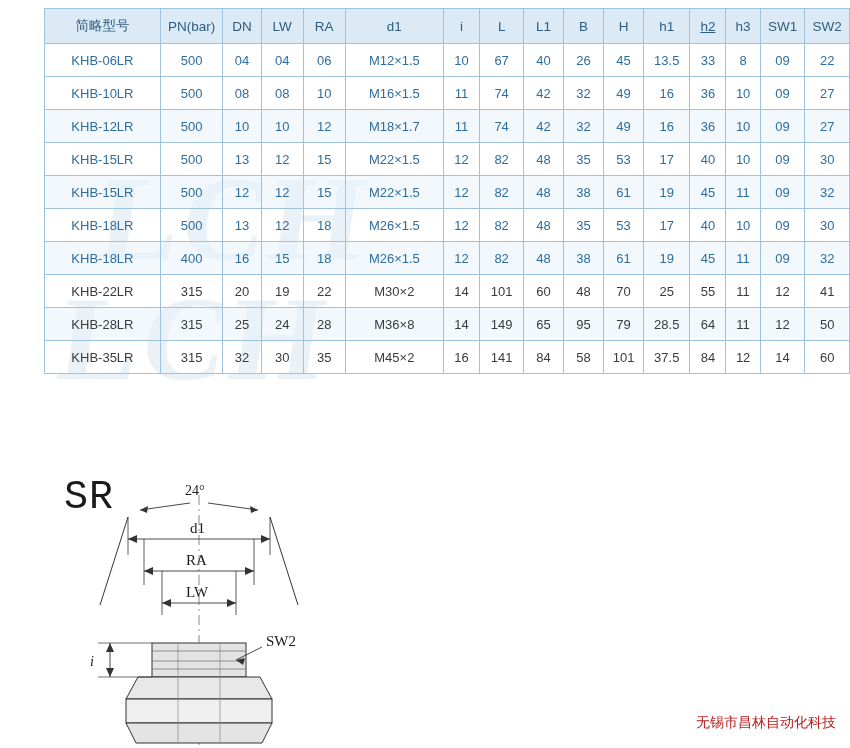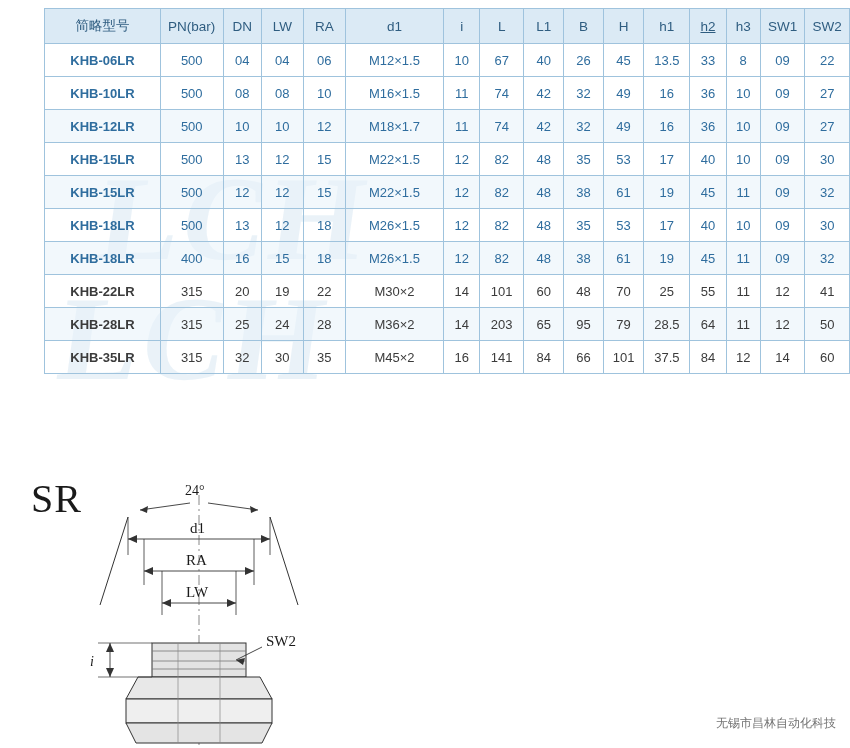--- a/index.html
+++ b/index.html
@@ -82,21 +82,20 @@
     width: 110px;
   }
   table.spec tbody td {
     background: rgba(255,255,255,0.0);
   }
   table.spec tbody tr.alt td {
     background: rgba(232,243,250,0.55);
   }
   table.spec tbody td.name {
     width: 110px;
-    font-weight: bold;
   }
   table.spec tbody tr.blue td {
     color: #2f6d9e;
   }
 
   
   .c-pn { width: 54px; margin-left: 14px; }
   .c-dn { width: 30px; margin-top: 48px; }
   .c-lw { width: 34px; }
   .c-ra { width: 34px; }
@@ -116,33 +115,33 @@
   #drawing-area {
     position: absolute;
     left: 0;
     top: 455px;
     width: 850px;
     height: 293px;
     z-index: 8;
   }
   #sr-label {
     position: absolute;
-    left: 31px;
+    left: 64px;
     top: 20px;
-    font-family: Liberation Serif, serif;
+    font-family: Liberation Mono, monospace;
     font-size: 40px;
     color: #1a1a1a;
     letter-spacing: 1px;
   }
   #company {
     position: absolute;
     right: 14px;
     bottom: 16px;
-    font-size: 12px;
-    color: #737373;
+    font-size: 14px;
+    color: #b91c1c;
     font-family: "Liberation Sans", sans-serif;
     z-index: 20;
   }
   svg { display: block; }
 </style>
 </head>
 <body>
 
 <div id="watermark">
   <div class="wm-text wm1">LCH</div>
@@ -315,43 +314,43 @@
         <td>11</td>
         <td>12</td>
         <td>41</td>
       </tr>
       <tr class="alt">
         <td class="name">KHB-28LR</td>
         <td>315</td>
         <td>25</td>
         <td>24</td>
         <td>28</td>
-        <td>M36×2</td>
+        <td>M36×8</td>
         <td>14</td>
-        <td>203</td>
+        <td>149</td>
         <td>65</td>
         <td>95</td>
         <td>79</td>
         <td>28.5</td>
         <td>64</td>
         <td>11</td>
         <td>12</td>
         <td>50</td>
       </tr>
       <tr>
         <td class="name">KHB-35LR</td>
         <td>315</td>
         <td>32</td>
         <td>30</td>
         <td>35</td>
         <td>M45×2</td>
         <td>16</td>
         <td>141</td>
         <td>84</td>
-        <td>66</td>
+        <td>58</td>
         <td>101</td>
         <td>37.5</td>
         <td>84</td>
         <td>12</td>
         <td>14</td>
         <td>60</td>
       </tr>
     </tbody>
   </table>
 </div>

